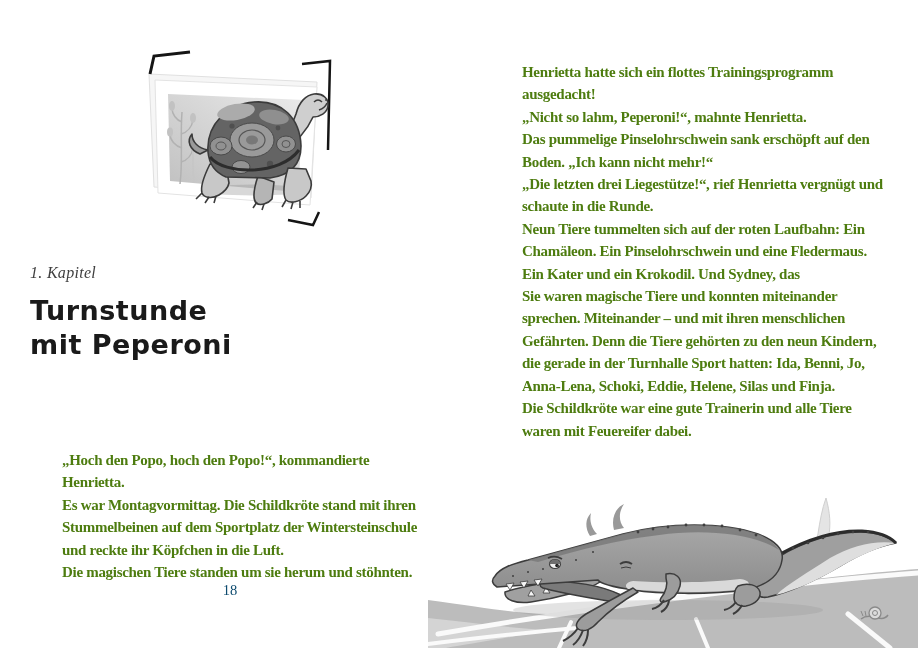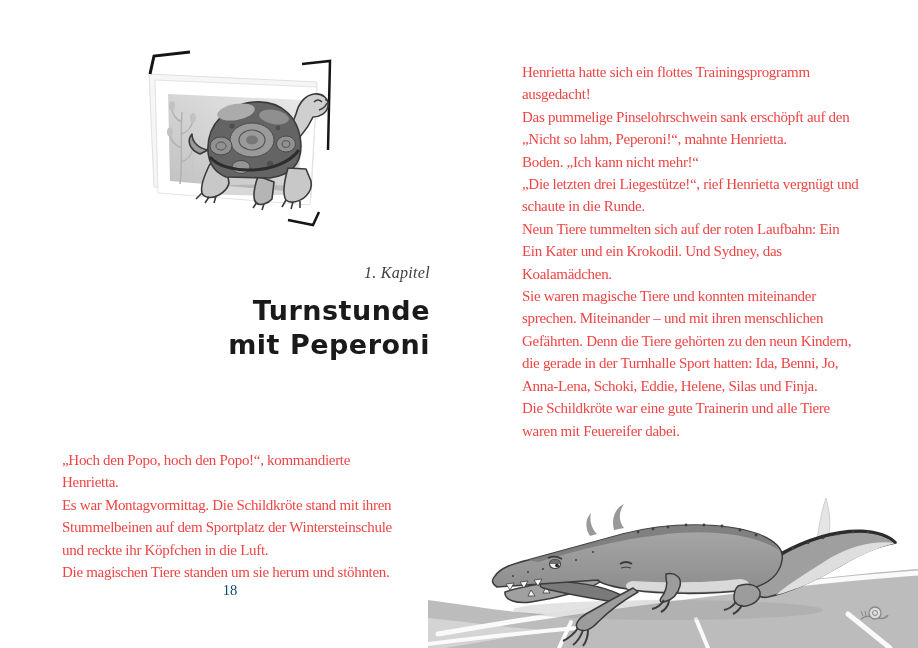--- a/index.html
+++ b/index.html
@@ -4,28 +4,29 @@
 <style>
   html,body { margin:0; padding:0; }
   body {
     width:918px; height:648px; background:#ffffff;
     font-family:"Liberation Serif", serif;
     overflow:hidden; position:relative;
   }
   .stage { position:absolute; left:0; top:0; width:918px; height:648px; background:#ffffff; }
 
   .body-text {
-    position:absolute; color:#ef4444;
+    position:absolute; color:#4d7c0f;
     font-size:15px; line-height:22.4px; letter-spacing:-0.3px;
     white-space:nowrap;
+    font-weight:bold;
   }
   .left-body  { left:62px;  top:425px;margin-top:24px; }
   .right-body { left:522px; top:61px;  }
 
-  .heading-block { position:absolute; left:30px; width:400px; text-align:right; }
+  .heading-block { position:absolute; left:30px; width:400px; text-align:left; }
   .chapter-label {
     top:264px; font-style:italic; font-size:16px; color:#3f3f3f; letter-spacing:0.3px;
   }
   .book-title {
     top:294px; font-family:"DejaVu Sans", sans-serif; font-weight:700;
     font-size:27px; line-height:34px; color:#1a1a1a; letter-spacing:0.5px;
   }
   .title-line { display:block; }
 
   .page-number {
@@ -118,28 +119,28 @@
       <div class="line">Stummelbeinen auf dem Sportplatz der Wintersteinschule</div>
       <div class="line">und reckte ihr Köpfchen in die Luft.</div>
       <div class="line">Die magischen Tiere standen um sie herum und stöhnten.</div>
     </div>
 
   <div class="page-number">18</div>
 
   <div class="body-text right-body">
       <div class="line">Henrietta hatte sich ein flottes Trainingsprogramm</div>
       <div class="line">ausgedacht!</div>
+      <div class="line">„Nicht so lahm, Peperoni!“, mahnte Henrietta.</div>
       <div class="line">Das pummelige Pinselohrschwein sank erschöpft auf den</div>
-      <div class="line">„Nicht so lahm, Peperoni!“, mahnte Henrietta.</div>
       <div class="line">Boden. „Ich kann nicht mehr!“</div>
       <div class="line">„Die letzten drei Liegestütze!“, rief Henrietta vergnügt und</div>
       <div class="line">schaute in die Runde.</div>
       <div class="line">Neun Tiere tummelten sich auf der roten Laufbahn: Ein</div>
+      <div class="line">Chamäleon. Ein Pinselohrschwein und eine Fledermaus.</div>
       <div class="line">Ein Kater und ein Krokodil. Und Sydney, das</div>
-      <div class="line">Koalamädchen.</div>
       <div class="line">Sie waren magische Tiere und konnten miteinander</div>
       <div class="line">sprechen. Miteinander – und mit ihren menschlichen</div>
       <div class="line">Gefährten. Denn die Tiere gehörten zu den neun Kindern,</div>
       <div class="line">die gerade in der Turnhalle Sport hatten: Ida, Benni, Jo,</div>
       <div class="line">Anna-Lena, Schoki, Eddie, Helene, Silas und Finja.</div>
       <div class="line">Die Schildkröte war eine gute Trainerin und alle Tiere</div>
       <div class="line">waren mit Feuereifer dabei.</div>
     </div>
 
   <svg class="croc-illu" viewBox="0 0 490 160" aria-hidden="true">

